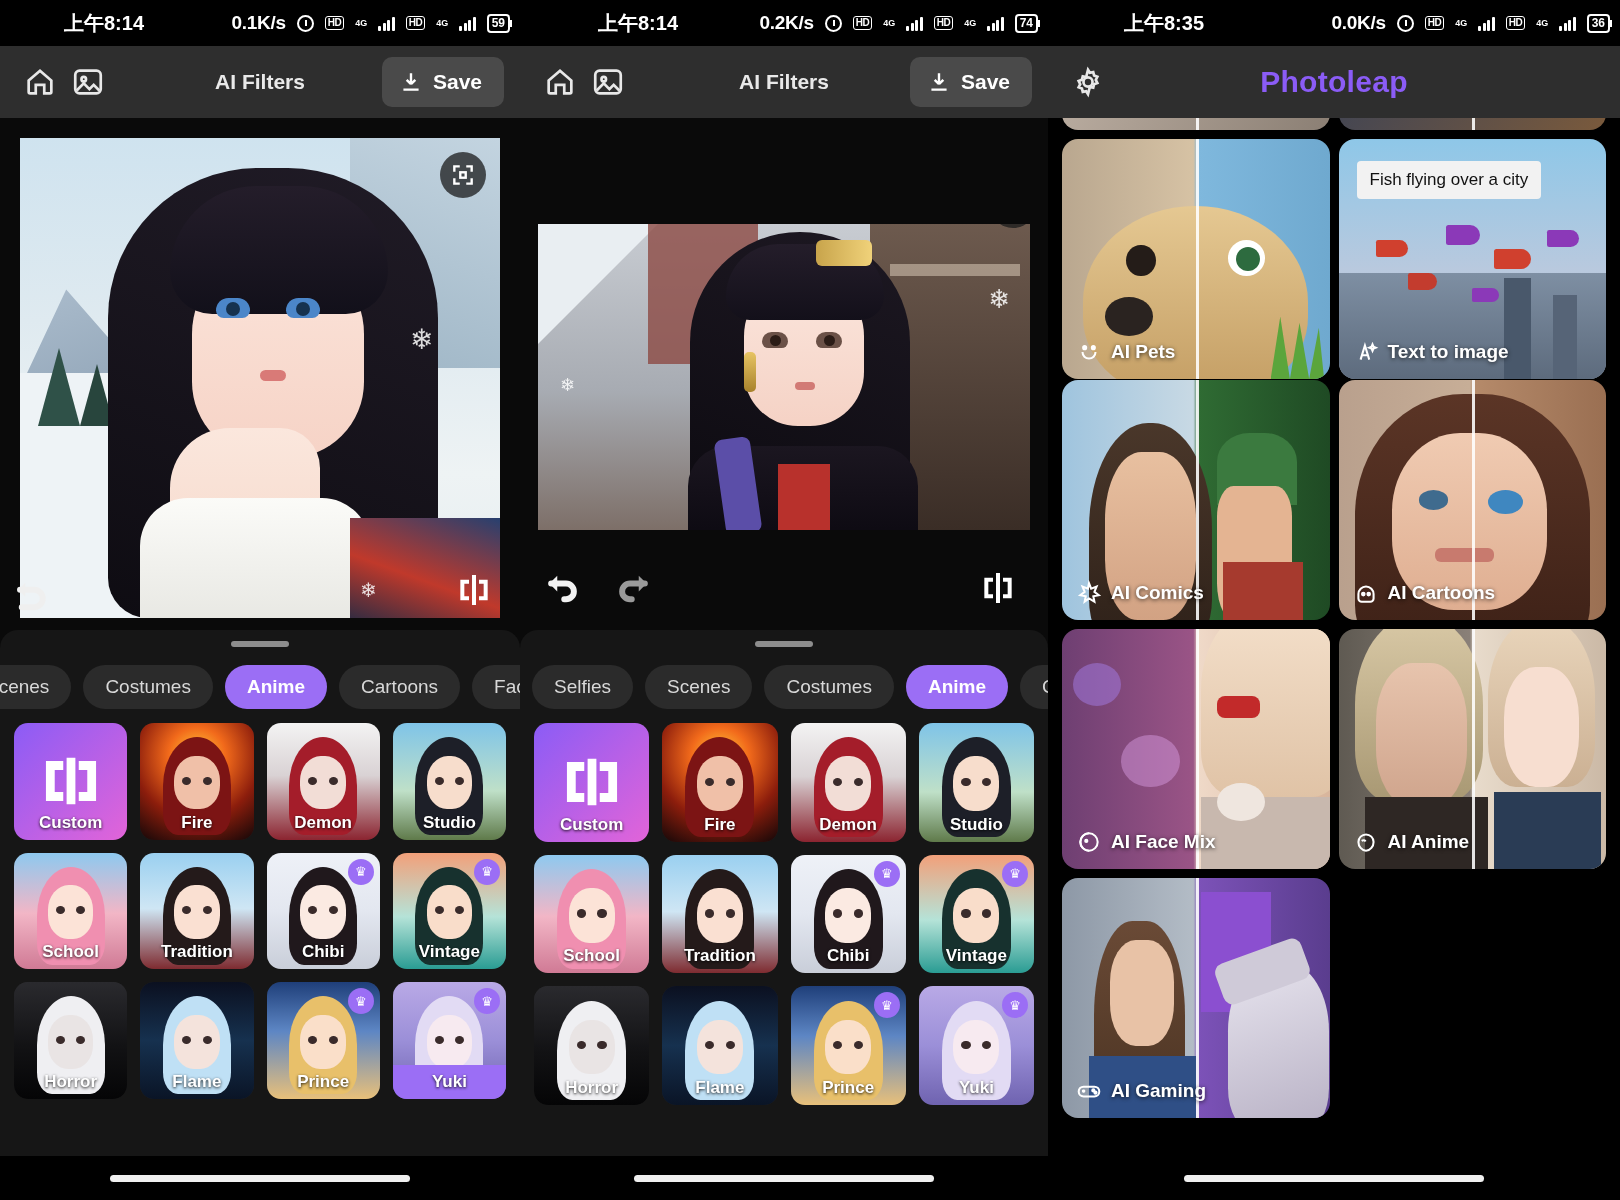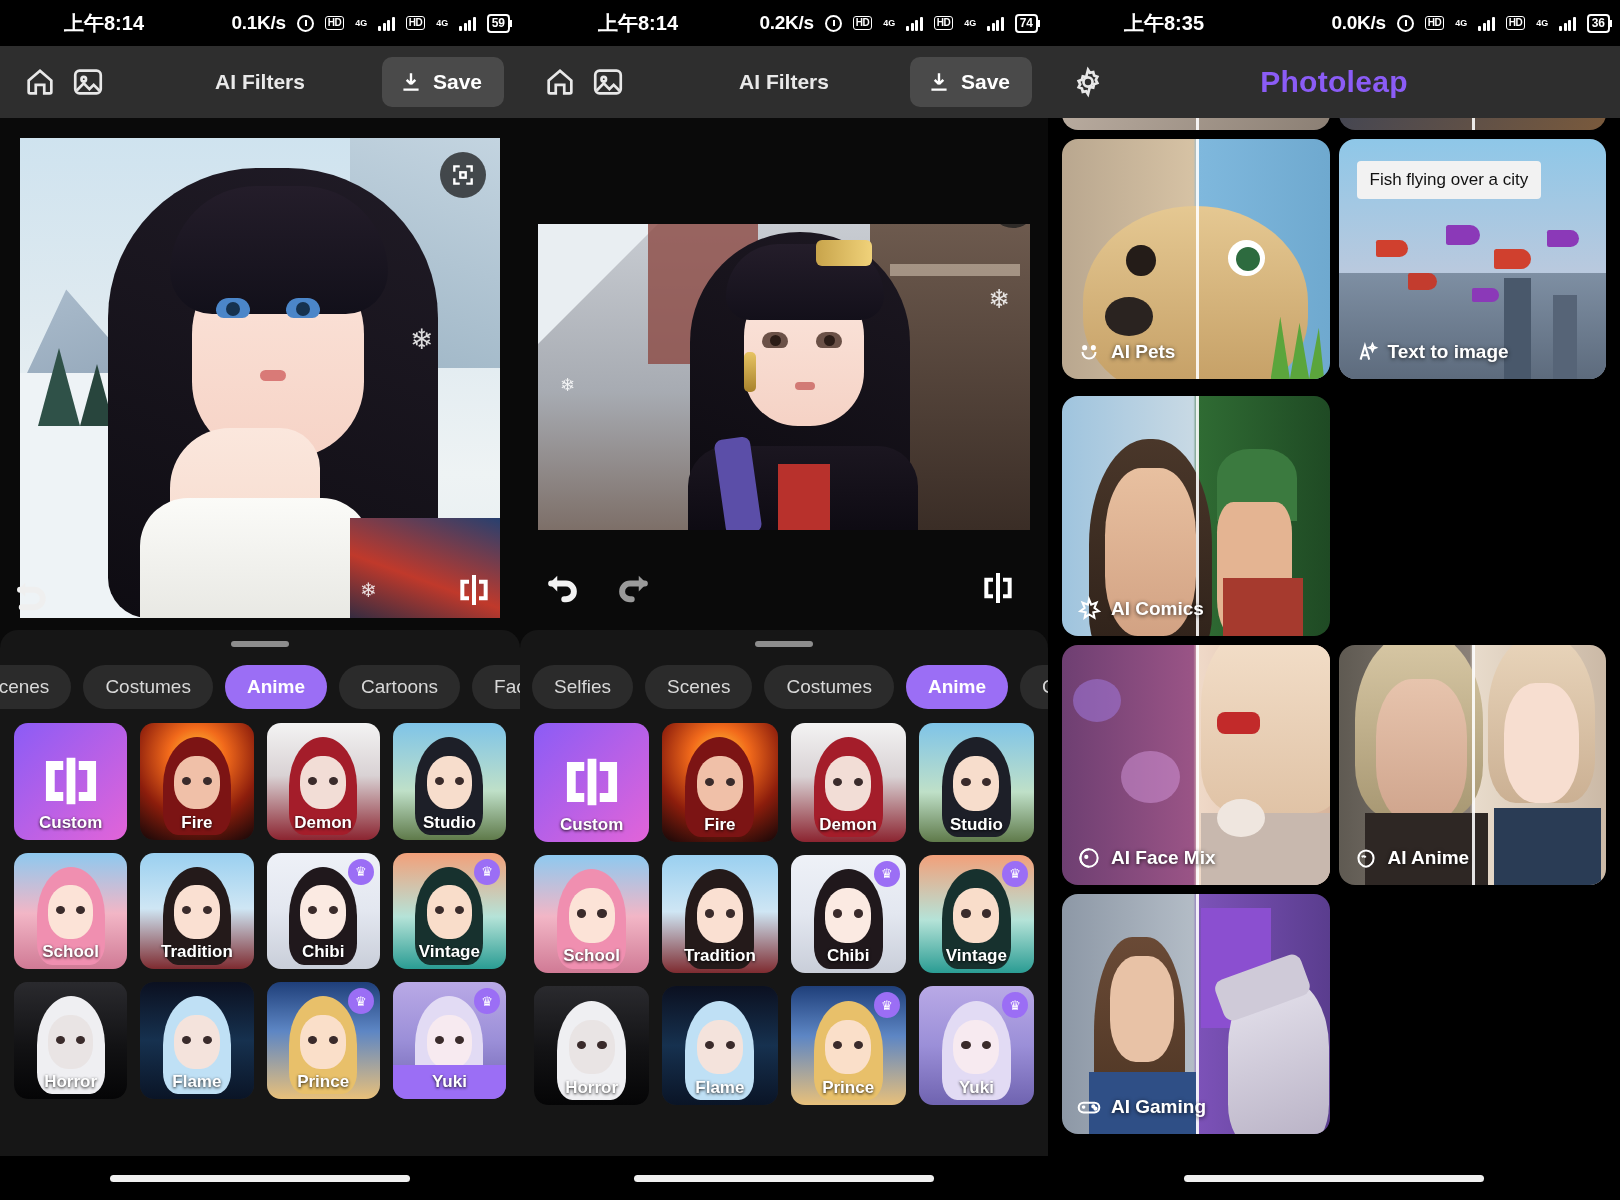--- a/index.html
+++ b/index.html
@@ -662,33 +662,49 @@
         <div class="prompt-chip">Fish flying over a city</div>
         <div class="lab">
             <svg viewBox="0 0 24 24">
               <path d="M7 19 11 6l4 13M8.4 15h5.2M18 5l.9 2.1L21 8l-2.1.9L18 11l-.9-2.1L15 8l2.1-.9z"></path>
             </svg>
           <span>Text to image</span>
           </div>
       </div>
     </div>
 
-    <div class="hgrid" style="margin-top:17px">
+    <div class="hgrid" style="margin-top:1px">
       <div class="hcard" style="background:linear-gradient(90deg,#9fc4de 0%,#c8d9e4 49%,#2f6b33 51%,#1f4a24 100%)">
         <div style="position:absolute;left:10%;top:18%;width:46%;height:92%;background:linear-gradient(180deg,#4a372a,#2e2119);border-radius:48% 48% 20% 20%"></div>
         <div style="position:absolute;left:16%;top:30%;width:34%;height:70%;background:linear-gradient(180deg,#e8c0a0,#d2a283);border-radius:40% 40% 36% 36%"></div>
         <div style="position:absolute;left:58%;top:22%;width:30%;height:30%;background:#3b7a3f;border-radius:40% 40% 0 0"></div>
         <div style="position:absolute;left:58%;top:44%;width:28%;height:58%;background:#e4b492;border-radius:22% 22% 30% 30%"></div>
         <div style="position:absolute;left:60%;top:76%;width:30%;height:26%;background:#a63a2e"></div>
         <div class="split"></div>
         <div class="lab">
             <svg viewBox="0 0 24 24">
               <path d="M12 3l2 5 5-2-2 5 4 3-5 1 1 5-5-3-4 3 1-5-5-1 4-3-2-5 5 2z"></path>
             </svg>
           <span>AI Comics</span>
+          </div>
+      </div>
+      <div class="hcard" style="background:linear-gradient(90deg,#b9a08d 0%,#c7ae97 49%,#b58a6a 51%,#9a6f52 100%)">
+        <div style="position:absolute;left:6%;top:6%;width:88%;height:110%;background:linear-gradient(180deg,#5b3526,#3c2016);border-radius:46% 46% 20% 20%"></div>
+        <div style="position:absolute;left:20%;top:22%;width:58%;height:74%;background:linear-gradient(180deg,#f0cbb2,#dfae91);border-radius:44% 44% 40% 40%"></div>
+        <div style="position:absolute;left:30%;top:46%;width:11%;height:8%;background:#3f6b8e;border-radius:50%"></div>
+        <div style="position:absolute;left:56%;top:46%;width:13%;height:10%;background:#3f87c0;border-radius:50%"></div>
+        <div style="position:absolute;left:36%;top:70%;width:22%;height:6%;background:#c87a6e;border-radius:6px"></div>
+        <div class="split"></div>
+        <div class="lab">
+            <svg viewBox="0 0 24 24">
+              <path d="M5 13a7 7 0 0 1 14 0v4a3 3 0 0 1-3 3H8a3 3 0 0 1-3-3z"></path>
+              <circle cx="9.5" cy="13" r="1.2" fill="#fff"></circle>
+              <circle cx="14.5" cy="13" r="1.2" fill="#fff"></circle>
+            </svg>
+          <span>AI Cartoons</span>
           </div>
       </div>
     </div>
 
     <div class="hgrid" style="margin-top:9px">
       <div class="hcard" style="background:linear-gradient(90deg,#6e3f72 0%,#9a5486 49%,#efd9c8 51%,#d8b59c 100%)">
         <div style="position:absolute;left:4%;top:14%;width:18%;height:18%;background:rgba(160,120,220,.55);border-radius:50%"></div>
         <div style="position:absolute;left:22%;top:44%;width:22%;height:22%;background:rgba(220,160,230,.45);border-radius:50%"></div>
         <div style="position:absolute;left:52%;top:-10%;width:54%;height:80%;background:linear-gradient(180deg,#f4e0cb,#e0c3a6);border-radius:44% 44% 24% 24%"></div>
         <div style="position:absolute;left:58%;top:28%;width:16%;height:9%;background:#c22a2a;border-radius:8px"></div>

